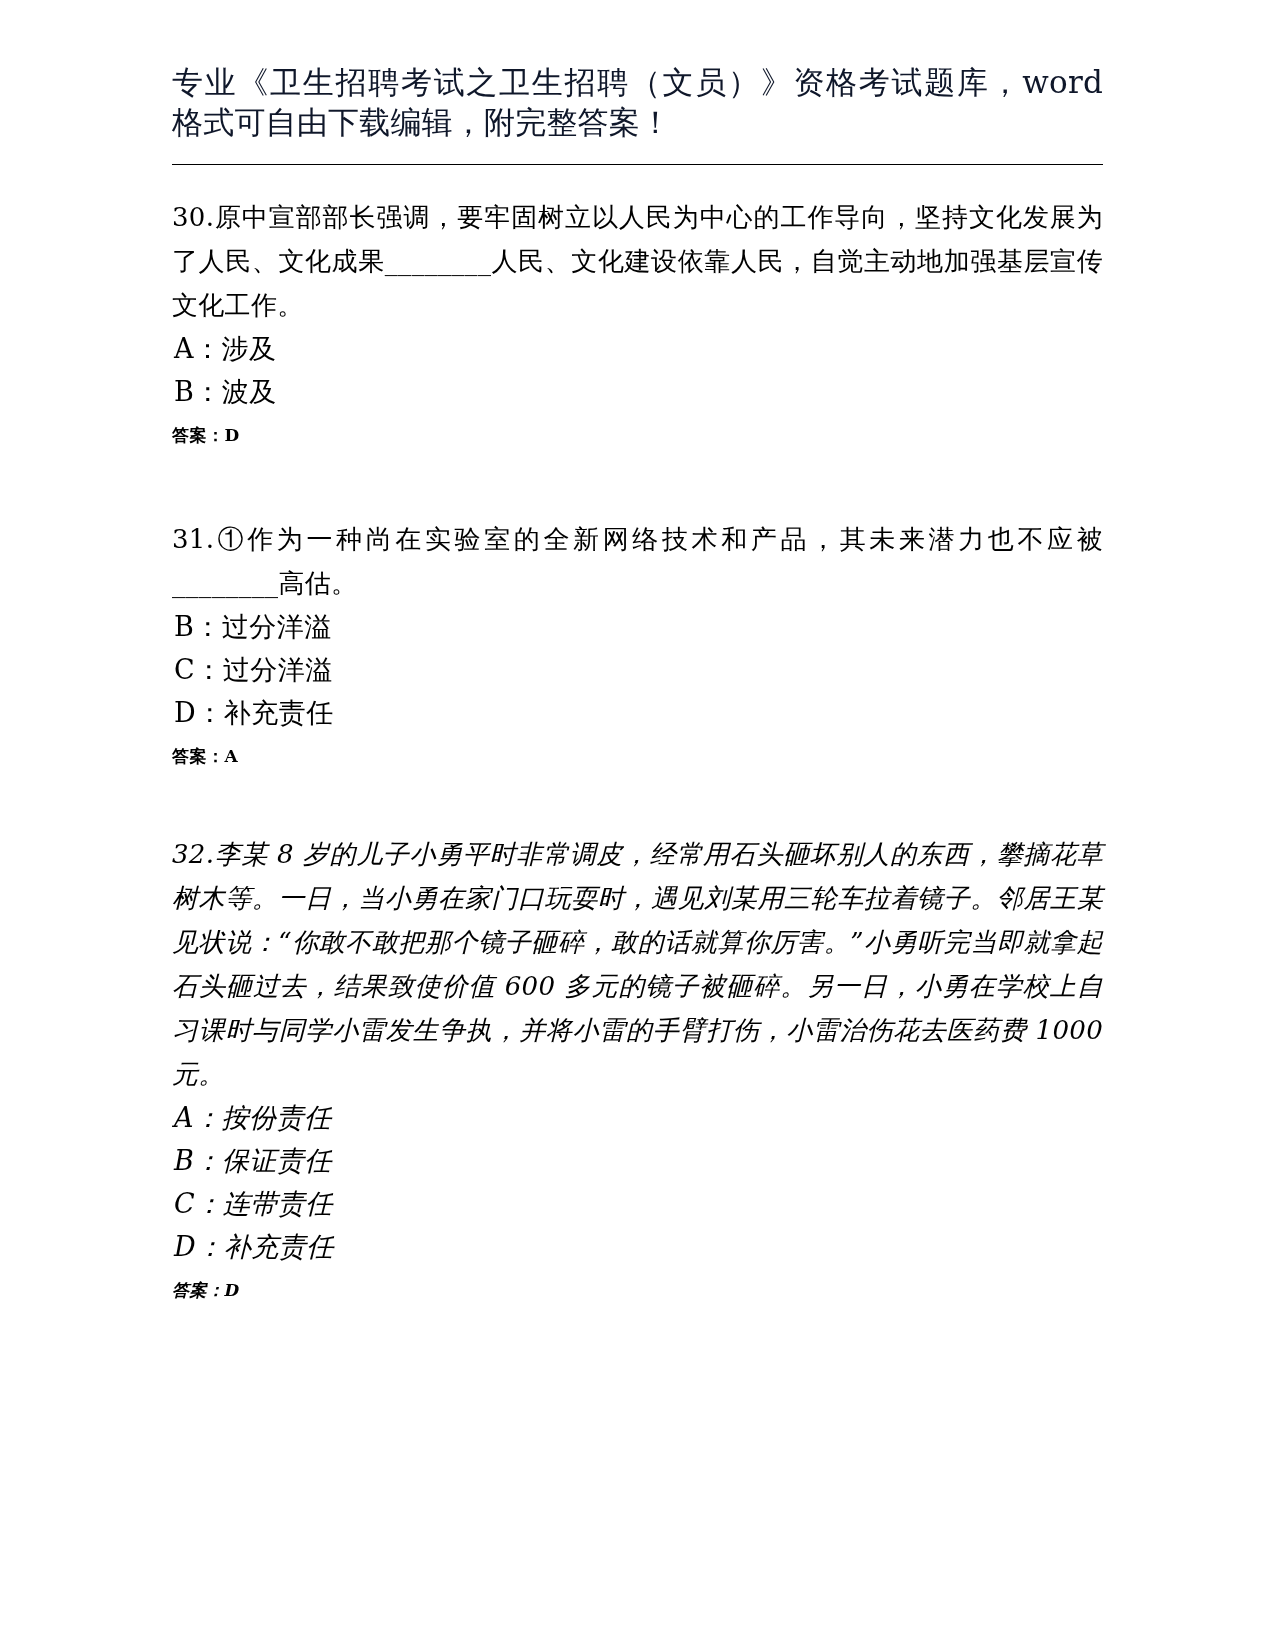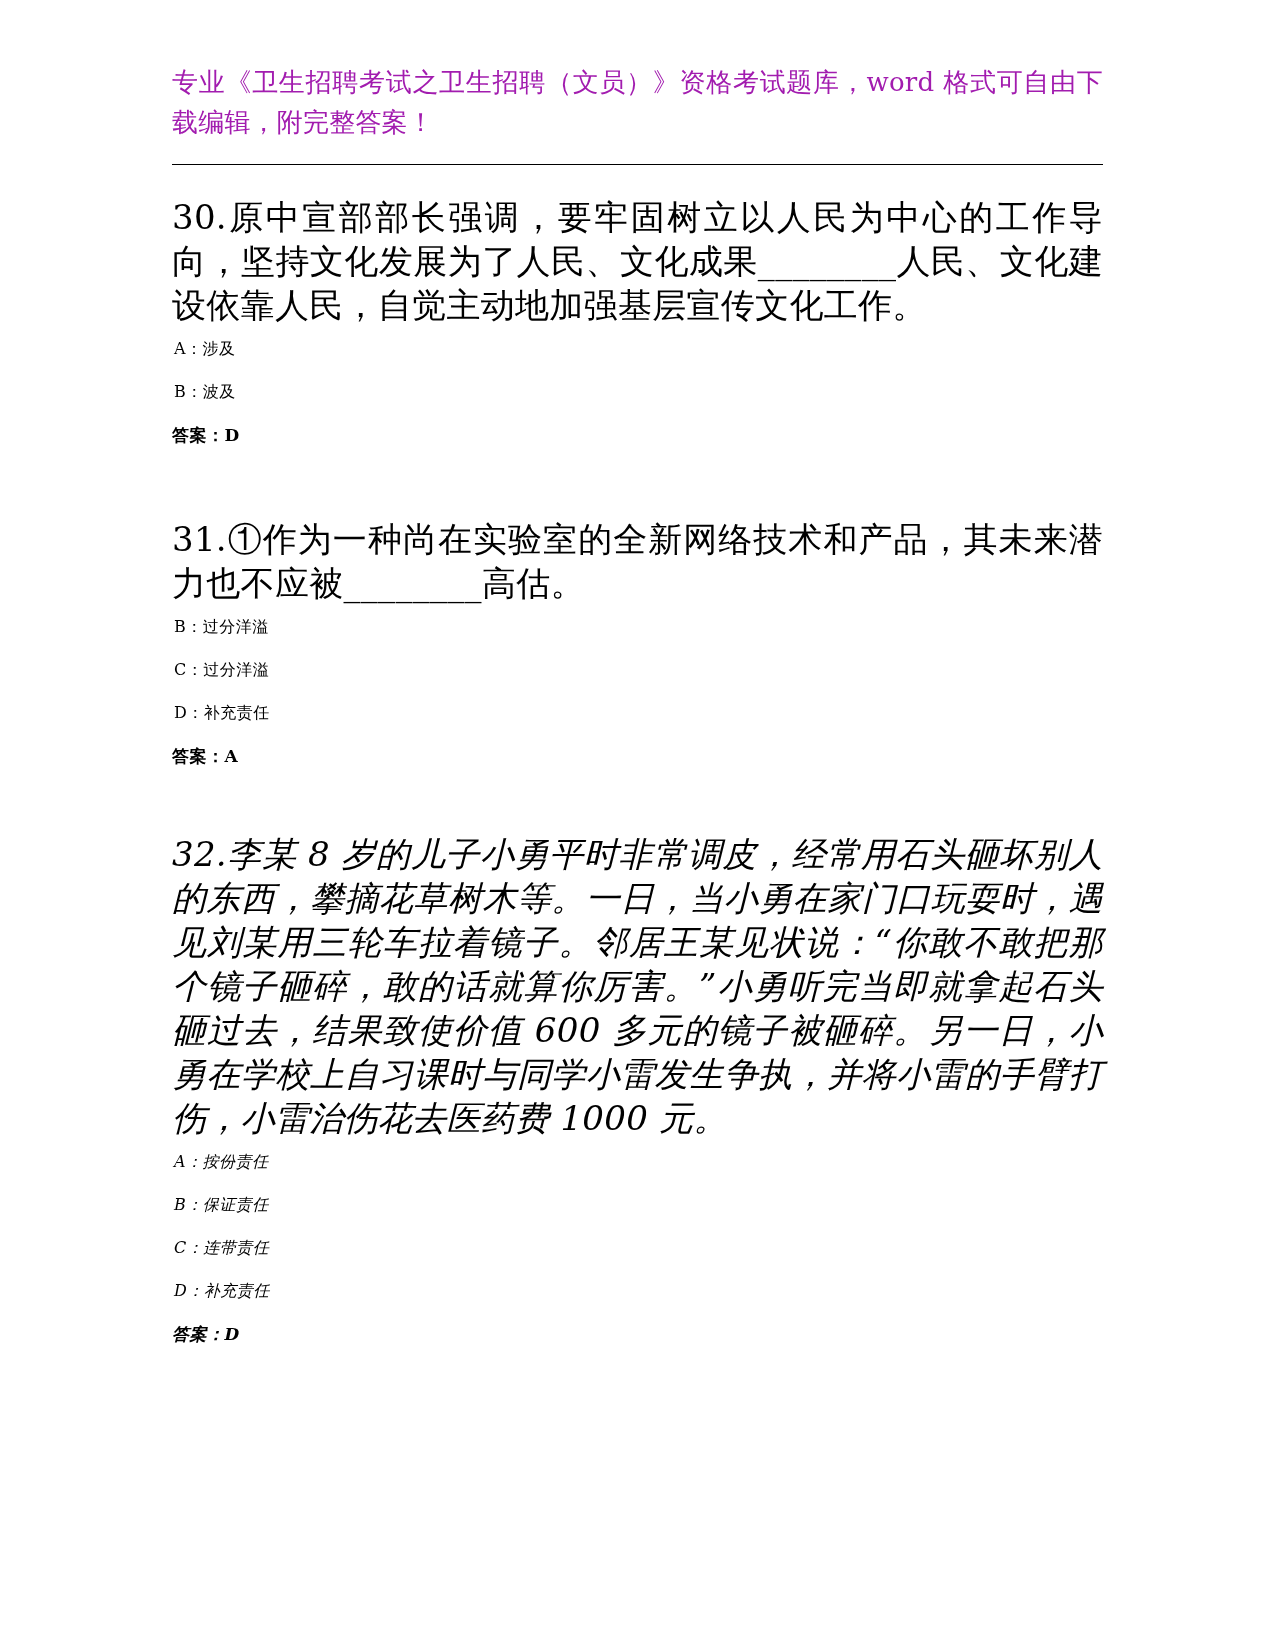--- a/index.html
+++ b/index.html
@@ -15,44 +15,44 @@
     position: relative;
     overflow: hidden;
   }
   .page {
     box-sizing: border-box;
     width: 1275px;
     height: 1650px;
     padding: 62px 172px 0 172px;
   }
   .header-text {
-    font-size: 26px;
+    font-size: 31px;
     line-height: 40px;
     letter-spacing: 0.2px;
     text-align: justify;
-    color: #a21caf;
+    color: #0f172a;
   }
   .header-rule {
     border: none;
     border-top: 1.6px solid #000;
     margin: 22px 0 0 0;
     width: 100%;
   }
   .question-block {
     margin-top: 30px;
   }
   .q-stem {
-    font-size: 34px;
+    font-size: 26px;
     line-height: 44px;
     text-align: justify;
     text-justify: inter-ideograph;
     letter-spacing: 0.3px;
   }
   .q-option {
-    font-size: 16px;
+    font-size: 27px;
     line-height: 43px;
     padding-left: 2px;
     letter-spacing: 0.5px;
   }
   .q-answer {
     font-size: 17px;
     line-height: 44px;
     font-weight: bold;
     letter-spacing: 0.5px;
   }

